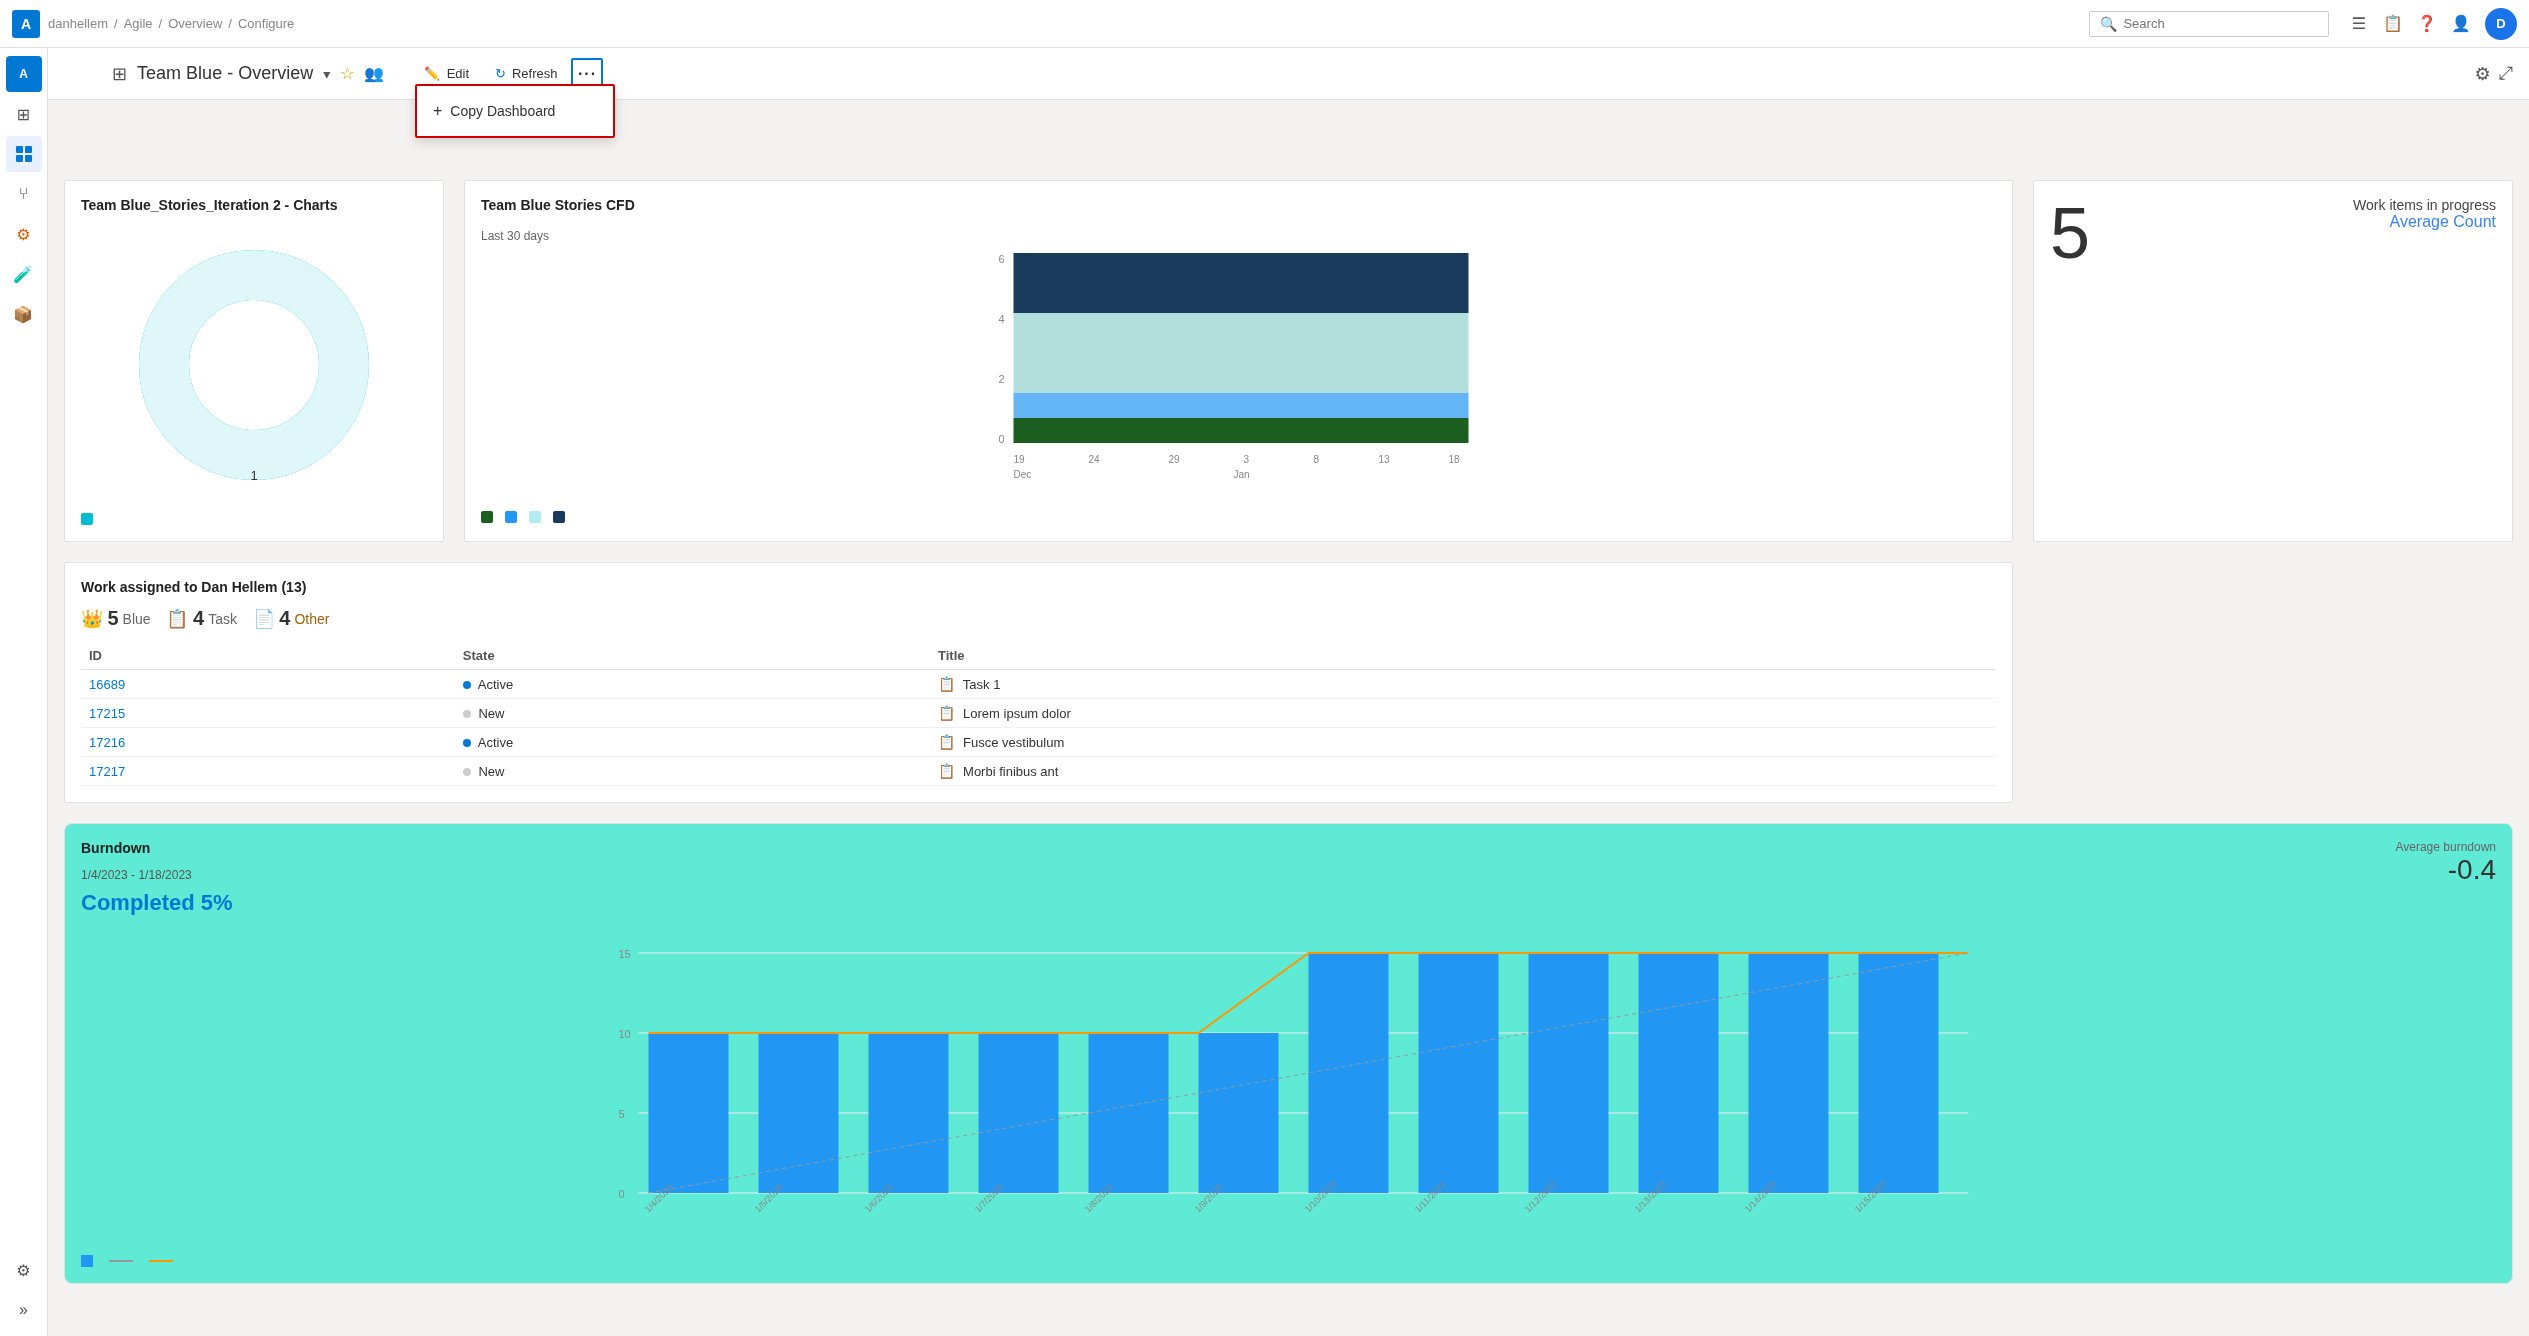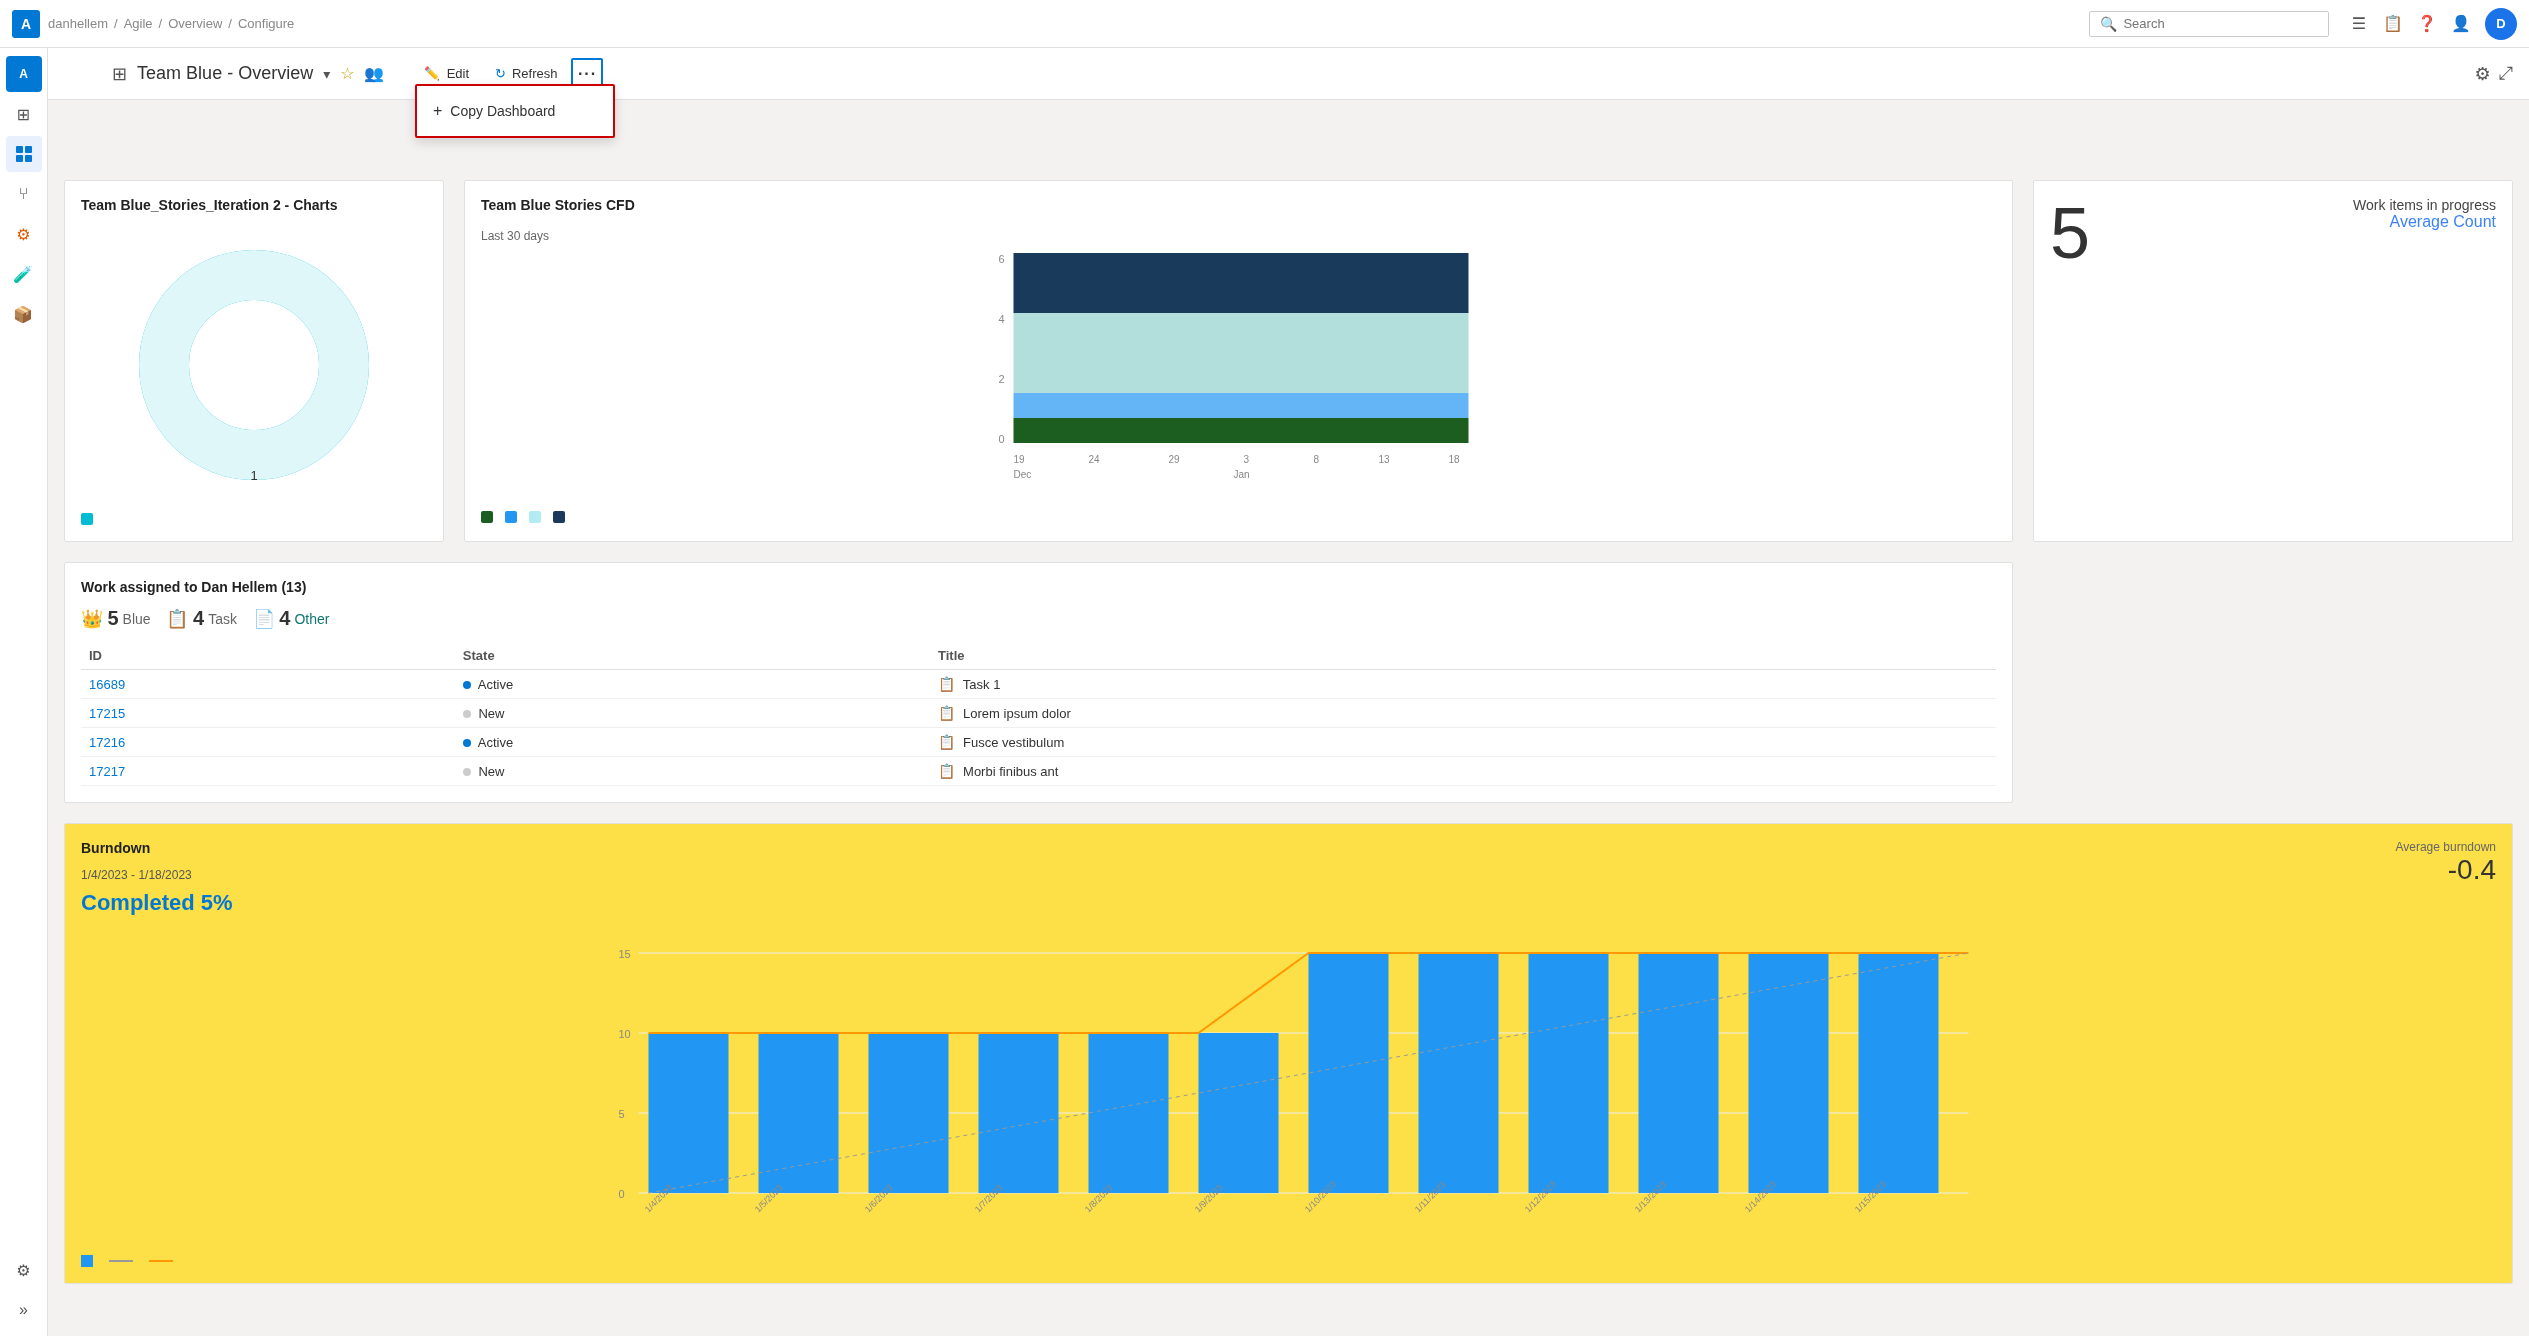--- a/index.html
+++ b/index.html
@@ -93,21 +93,21 @@
     .cfd-subtitle { font-size: 12px; color: #666; }
     .cfd-chart { height: 260px; position: relative; }
     .cfd-legend { display: flex; gap: 12px; margin-top: 8px; }
     .big-number { font-size: 72px; font-weight: 300; line-height: 1; }
     .wi-header { display: flex; justify-content: space-between; align-items: flex-start; }
     .wi-label { text-align: right; }
     .wi-label-title { font-size: 14px; color: #444; }
     .wi-label-sub { font-size: 16px; color: #3b82f6; }
 
     
-    .burndown-card { background: #fde047; border: 1px solid #e0e0e0; padding: 16px; border-radius: 2px; }
+    .burndown-card { background: #5eead4; border: 1px solid #e0e0e0; padding: 16px; border-radius: 8px; }
     .burndown-meta { display: flex; justify-content: space-between; }
     .burndown-stat { text-align: right; }
     .burndown-stat .label { font-size: 12px; color: #666; }
     .burndown-stat .value { font-size: 28px; font-weight: 300; }
     .completed-pct { color: #0078d4; font-size: 22px; font-weight: 600; }
 
     
     .work-assigned-card { grid-column: 1 / 3; }
     .wa-badges { display: flex; gap: 16px; margin-bottom: 12px; align-items: center; }
     .wa-badge { display: flex; align-items: center; gap: 4px; font-size: 14px; }
@@ -293,21 +293,21 @@
           <span style="color:#666;">Blue</span>
         </div>
         <div class="wa-badge">
           <span class="wa-badge-icon">📋</span>
           <span class="wa-count">4</span>
           <span style="color:#666;">Task</span>
         </div>
         <div class="wa-badge">
           <span class="wa-badge-icon">📄</span>
           <span class="wa-count">4</span>
-          <span style="color:#0f766e;">Other</span>
+          <span style="color:#a16207;">Other</span>
         </div>
       </div>
       <table class="wa-table">
         <thead>
           <tr>
             <th>ID</th>
             <th>State</th>
             <th>Title</th>
           </tr>
         </thead>

